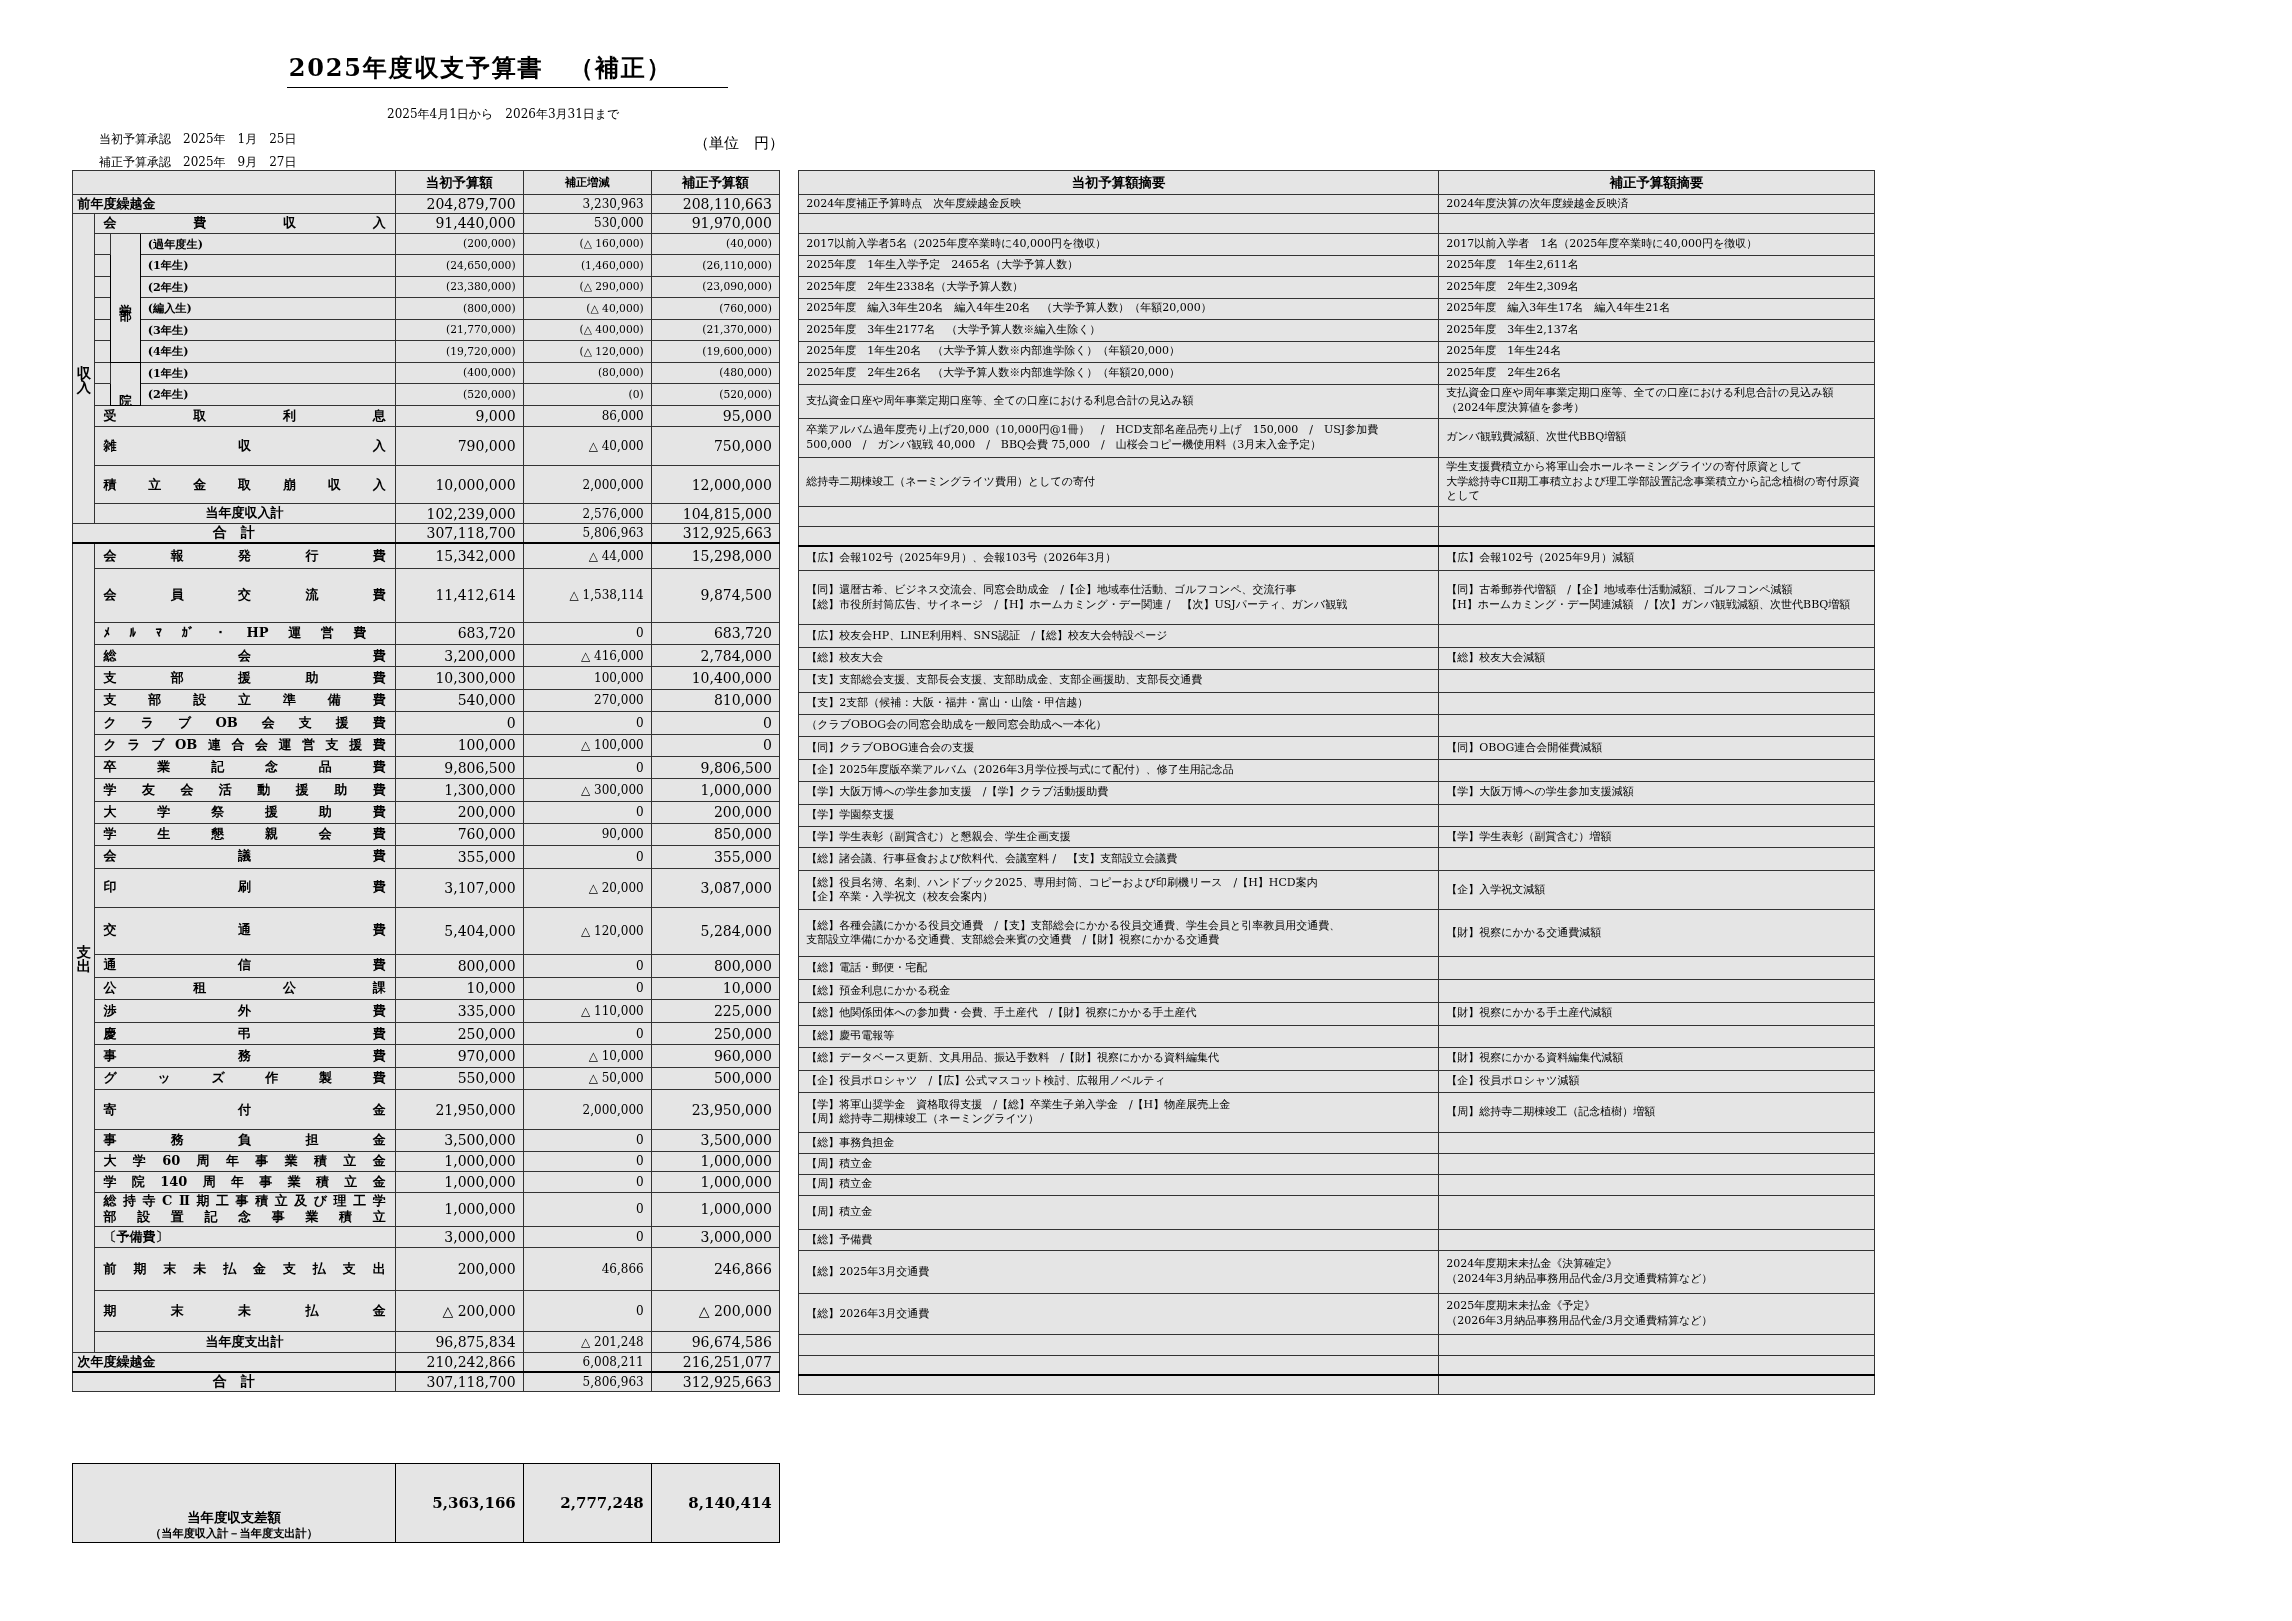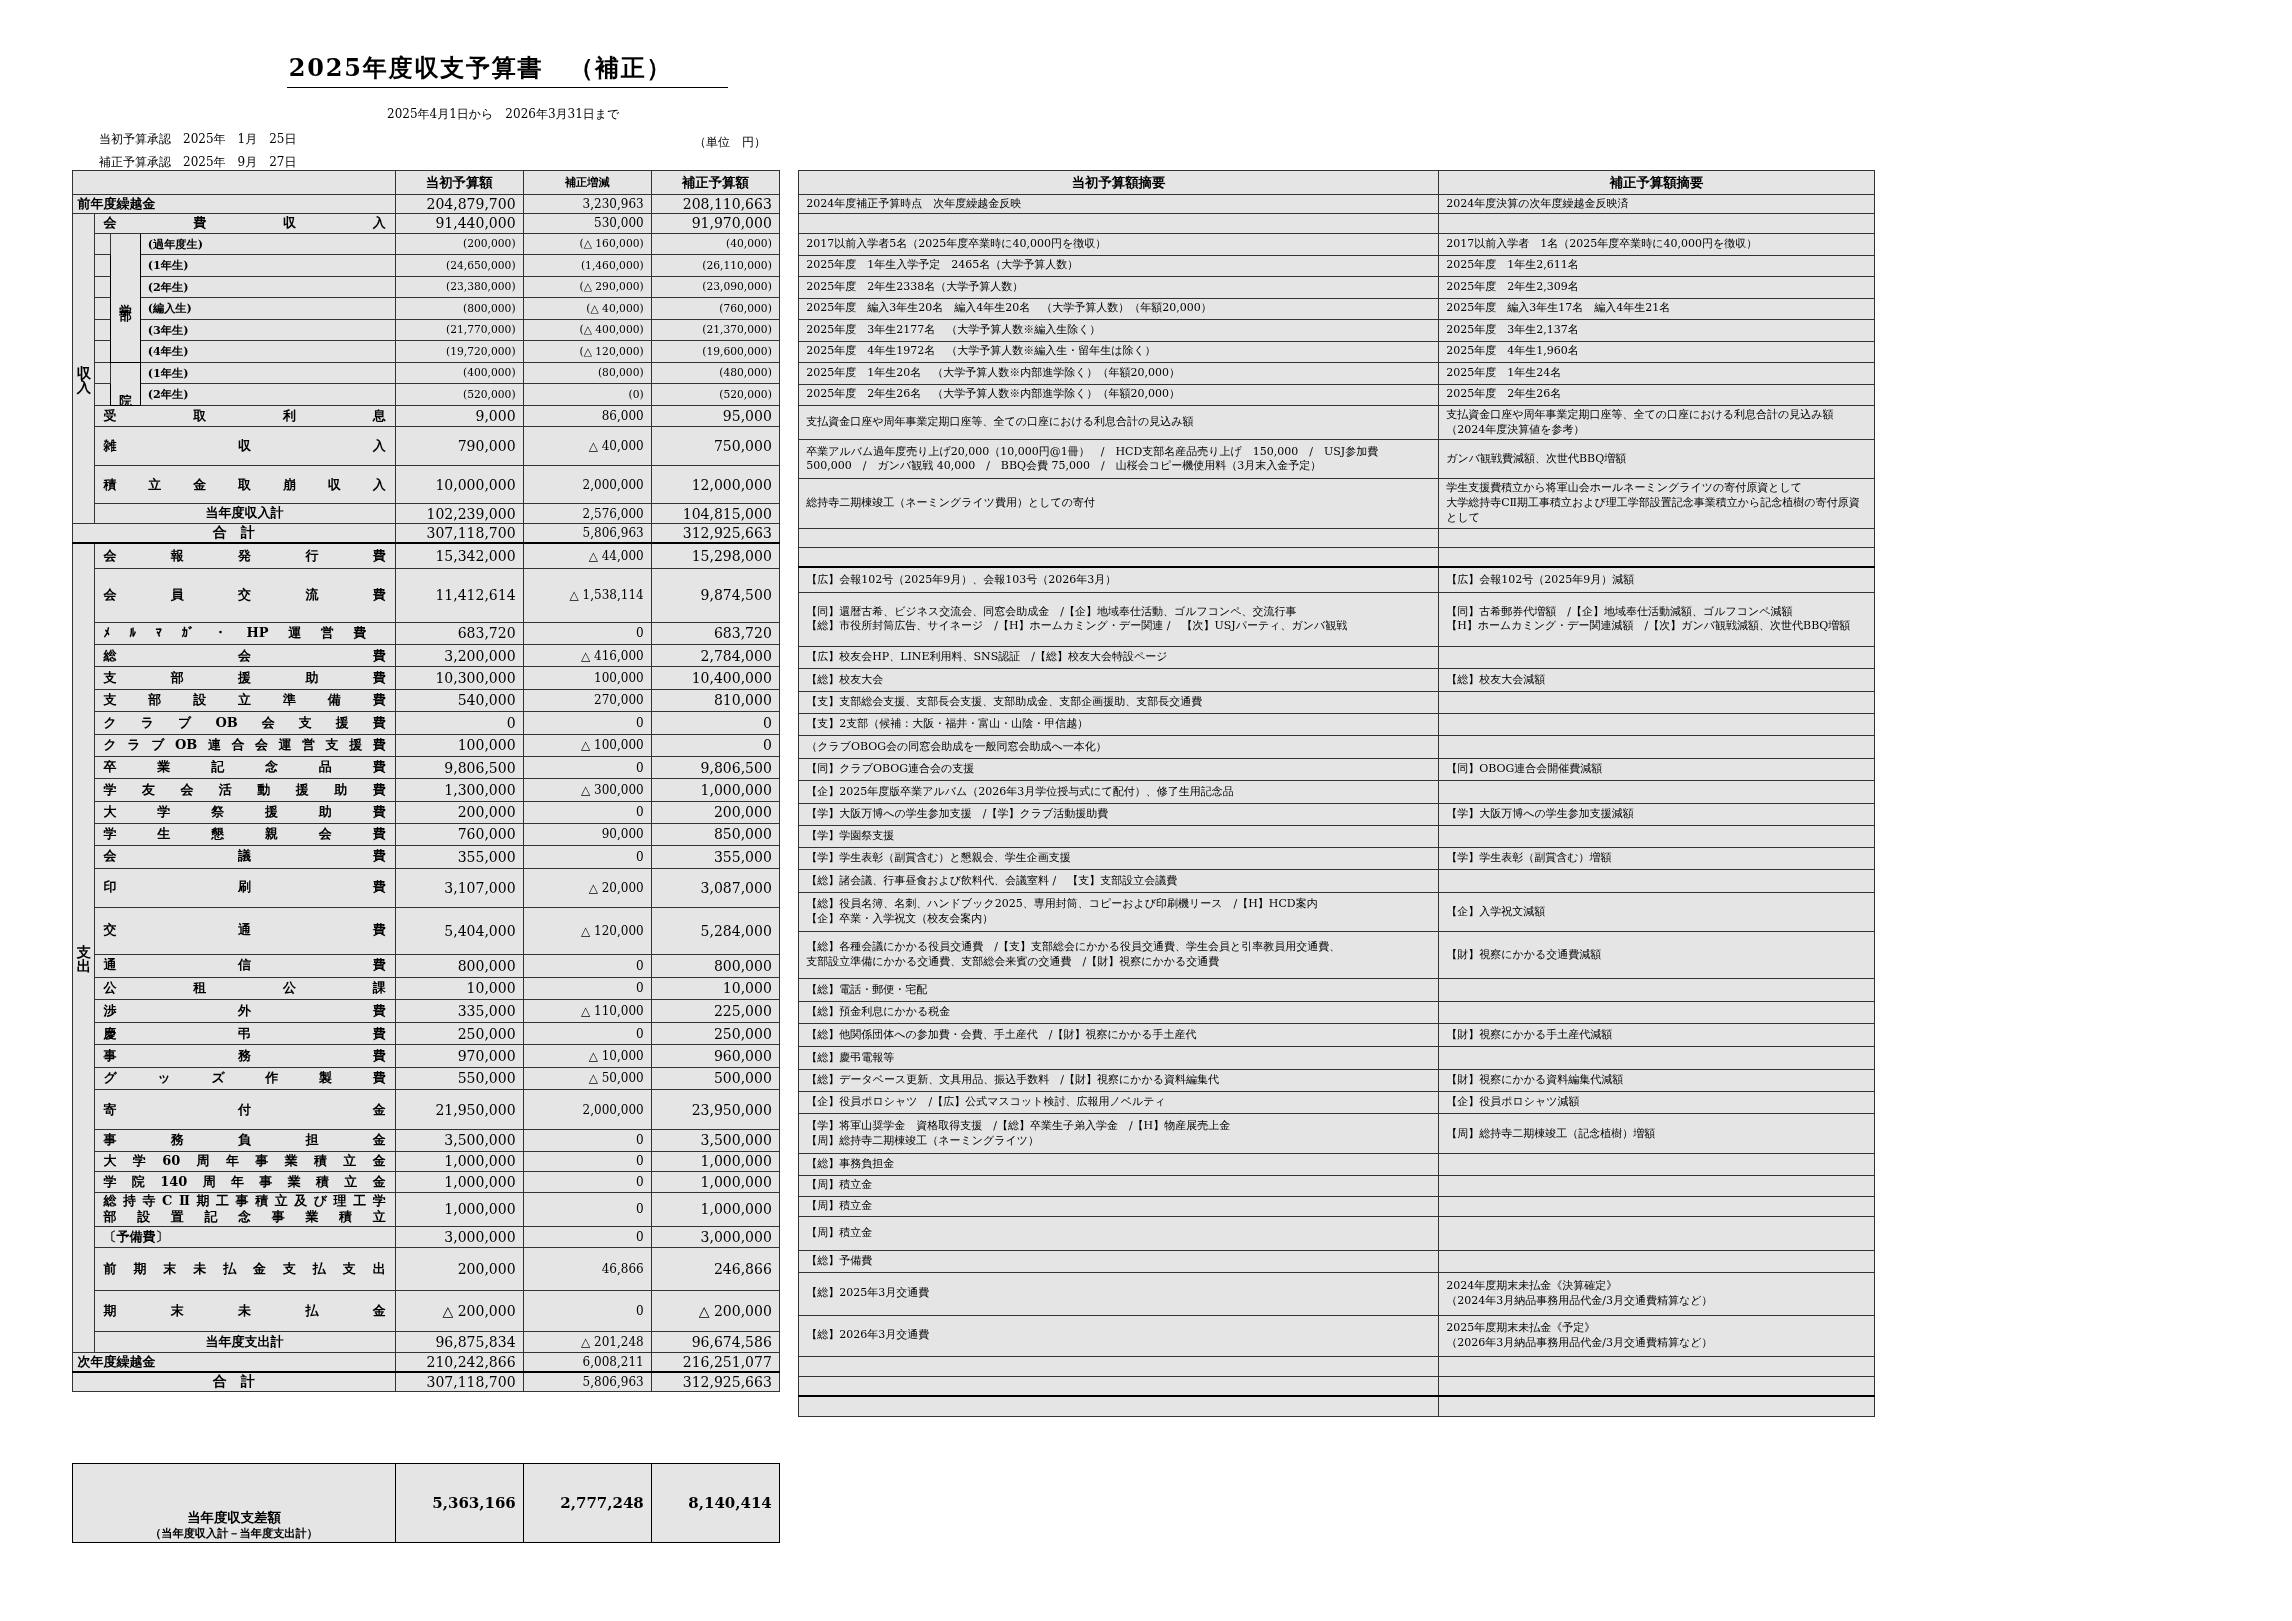--- a/index.html
+++ b/index.html
@@ -9,21 +9,21 @@
     color:#000;
   }
   .abs{position:absolute;}
   #doc-title{
     left:287px;top:52px;font-size:24px;font-weight:bold;letter-spacing:1.8px;
   }
   #doc-title span{border-bottom:1.8px solid #000;padding:0 56px 4.5px 1.8px;}
   #doc-period{left:387px;top:106px;font-size:12px;}
   #approval-initial{left:99px;top:131px;font-size:12px;}
   #approval-revised{left:99px;top:154px;font-size:12px;}
-  #unit-note{left:694px;top:134px;font-size:12px;}
+  #unit-note{left:694px;top:134px;font-size:15px;}
 
   table{border-collapse:collapse;table-layout:fixed;background:#e5e5e5;}
   table.frame{border:1.8px solid #000;}
   td,th{border:0.9px solid #333;overflow:hidden;}
   th{font-size:13.4px;font-weight:bold;text-align:center;padding:1.8px 0;}
   th.thsm{font-size:11.2px;}
 
   #t-left{left:72px;top:170px;width:708px;}
   #t-right{left:798px;top:170px;width:1076px;}
 
@@ -420,24 +420,20 @@
       </tr>
       <tr style="height: 21.5px;">
         <td class="rem">2025年度　編入3年生20名　編入4年生20名　（大学予算人数）（年額20,000）</td>
         <td class="rem">2025年度　編入3年生17名　編入4年生21名</td>
       </tr>
       <tr style="height: 21.5px;">
         <td class="rem">2025年度　3年生2177名　（大学予算人数※編入生除く）</td>
         <td class="rem">2025年度　3年生2,137名</td>
       </tr>
       <tr style="height: 21.5px;">
-        <td class="rem">2025年度　4年生1972名　（大学予算人数※編入生・留年生は除く）</td>
-        <td class="rem">2025年度　4年生1,960名</td>
-      </tr>
-      <tr style="height: 21.5px;">
         <td class="rem">2025年度　1年生20名　（大学予算人数※内部進学除く）（年額20,000）</td>
         <td class="rem">2025年度　1年生24名</td>
       </tr>
       <tr style="height: 21.5px;">
         <td class="rem">2025年度　2年生26名　（大学予算人数※内部進学除く）（年額20,000）</td>
         <td class="rem">2025年度　2年生26名</td>
       </tr>
       <tr style="height: 21.5px;">
         <td class="rem">支払資金口座や周年事業定期口座等、全ての口座における利息合計の見込み額</td>
         <td class="rem">支払資金口座や周年事業定期口座等、全ての口座における利息合計の見込み額（2024年度決算値を参考）</td>

